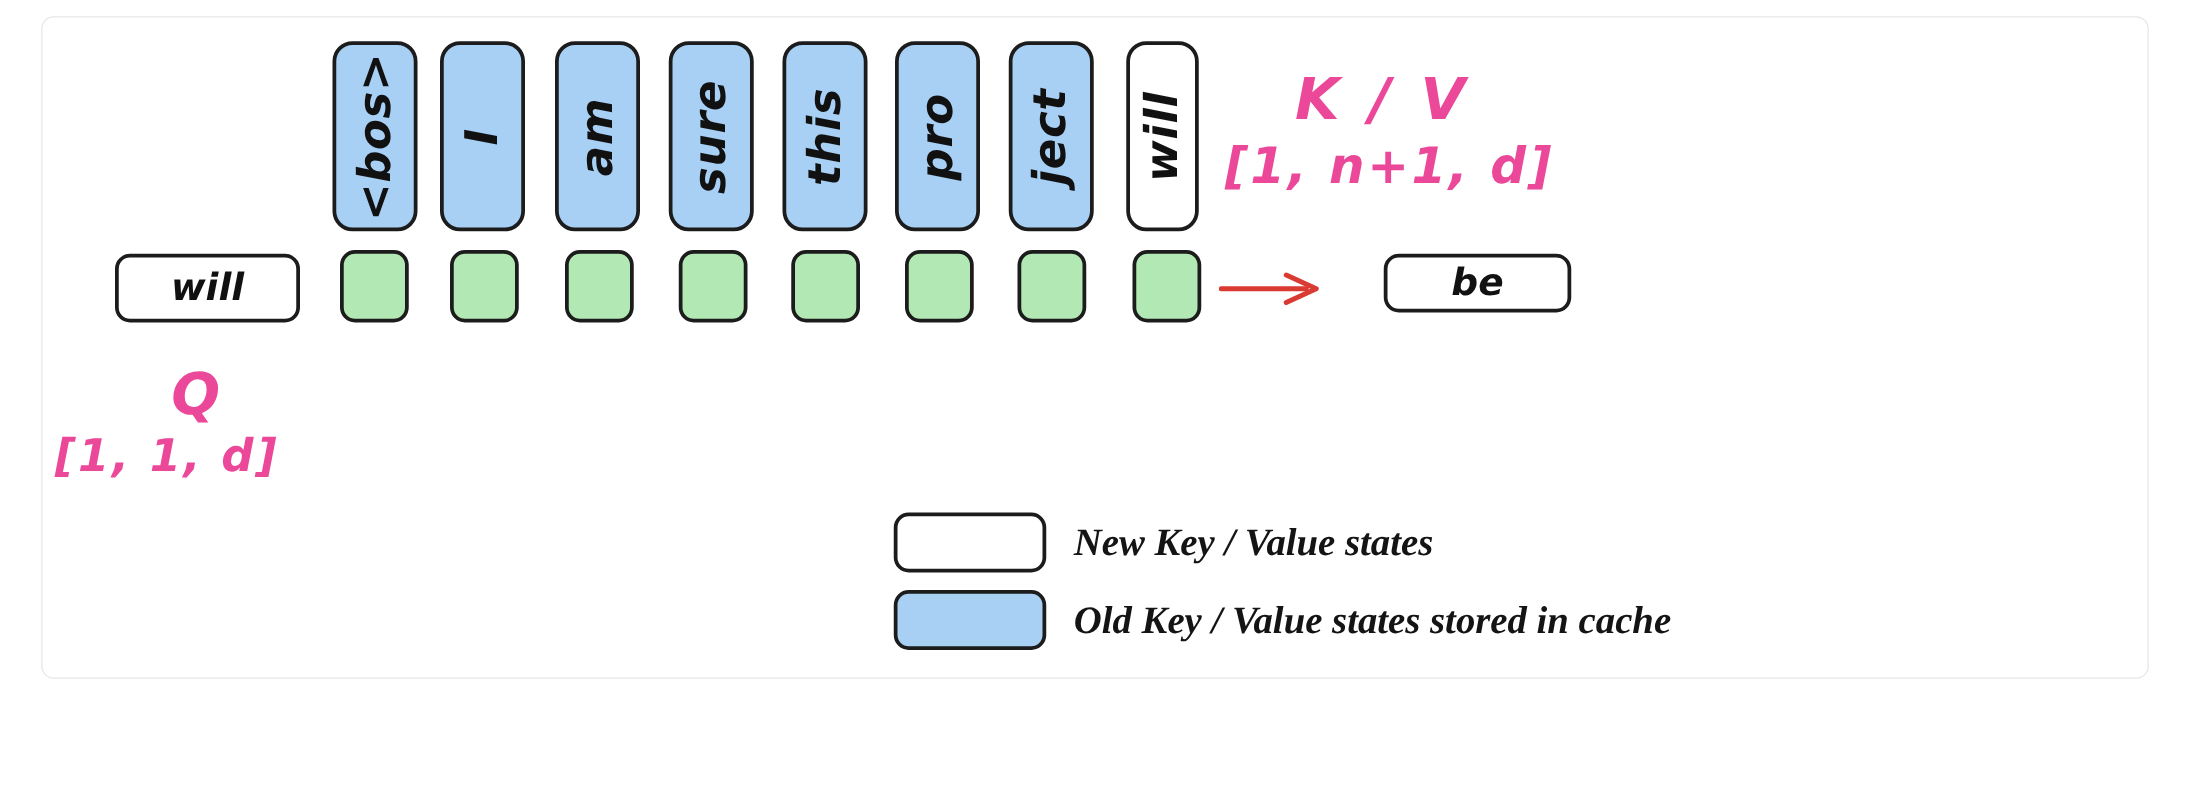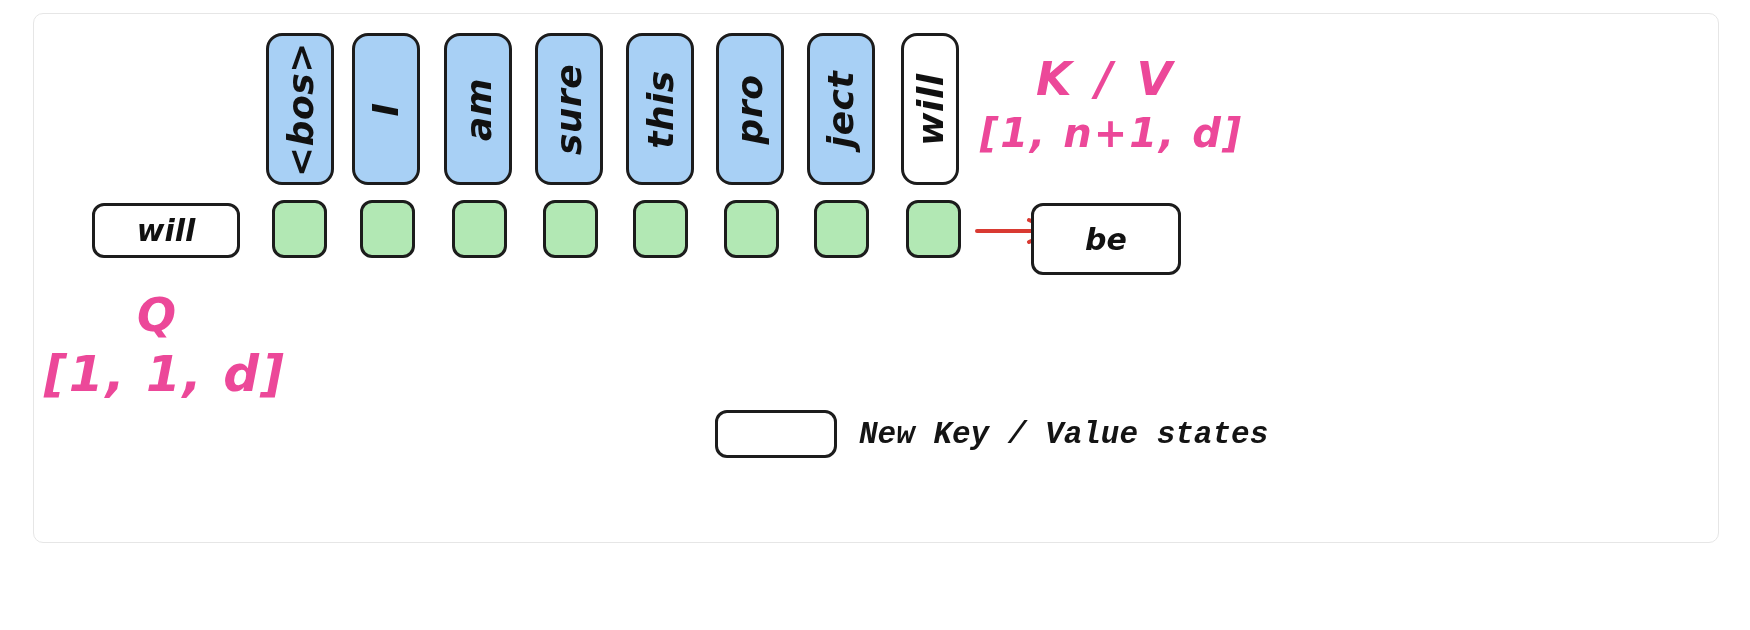--- a/index.html
+++ b/index.html
@@ -48,55 +48,55 @@
   
   .score{
     top:200px;width:55px;height:58px;border-radius:12px;
   }
 
   
   .qbox{
     left:92px;top:203px;width:148px;height:55px;border-radius:12px;
   }
   .obox{
-    left:1031px;top:203px;width:150px;height:72px;border-radius:12px;
+    left:1107px;top:203px;width:150px;height:47px;border-radius:12px;
   }
   .wordlabel{
     font-family:"DejaVu Sans", sans-serif;
     font-size:30px;font-style:italic;font-weight:600;color:#111;
   }
 
   
   .hand{
     position:absolute;
     font-family:"DejaVu Sans", sans-serif;
     font-style:italic;
     font-weight:600;
     color:#ec4899;
     white-space:nowrap;
   }
   #kv-title{left:1036px;top:52px;font-size:46px;letter-spacing:4px;}
   #kv-dims {left:980px;top:110px;font-size:40px;letter-spacing:2px;}
   #q-title {left:137px;top:288px;font-size:46px;}
-  #q-dims  {left:44px;top:345px;font-size:50px;letter-spacing:2px;}
+  #q-dims  {left:44px;top:345px;font-size:36px;letter-spacing:2px;}
 
   
   .arrow{position:absolute;left:975px;top:216px;width:85px;height:28px;}
 
   
   .legend{position:absolute;left:715px;top:408px;}
   .legend-row{display:flex;align-items:center;height:52px;margin-bottom:10px;}
   .swatch{
     width:122px;height:48px;border:3.5px solid #1c1c1c;border-radius:12px;
     box-sizing:border-box;background:#fff;flex:none;
   }
   .swatch.blue{background:#a8d0f5;}
   .legend-text{
     margin-left:22px;
-    font-family:Liberation Mono, monospace;
+    font-family:Liberation Serif, serif;
     font-size:31px;font-style:italic;font-weight:600;color:#141414;
     white-space:nowrap;
   }
 </style>
 </head>
 <body>
 
 <div id="canvas">
 
   <div class="frame"></div>
@@ -151,15 +151,19 @@
 
   <div class="hbox obox">
     <span class="wordlabel">be</span>
   </div>
 
   <div class="legend">
     <div class="legend-row">
       <div class="swatch"></div>
       <div class="legend-text">New Key / Value states</div>
     </div>
+    <div class="legend-row">
+      <div class="swatch blue"></div>
+      <div class="legend-text">Old Key / Value states stored in cache</div>
+    </div>
   </div>
 
 </div>
 
 </body></html>

